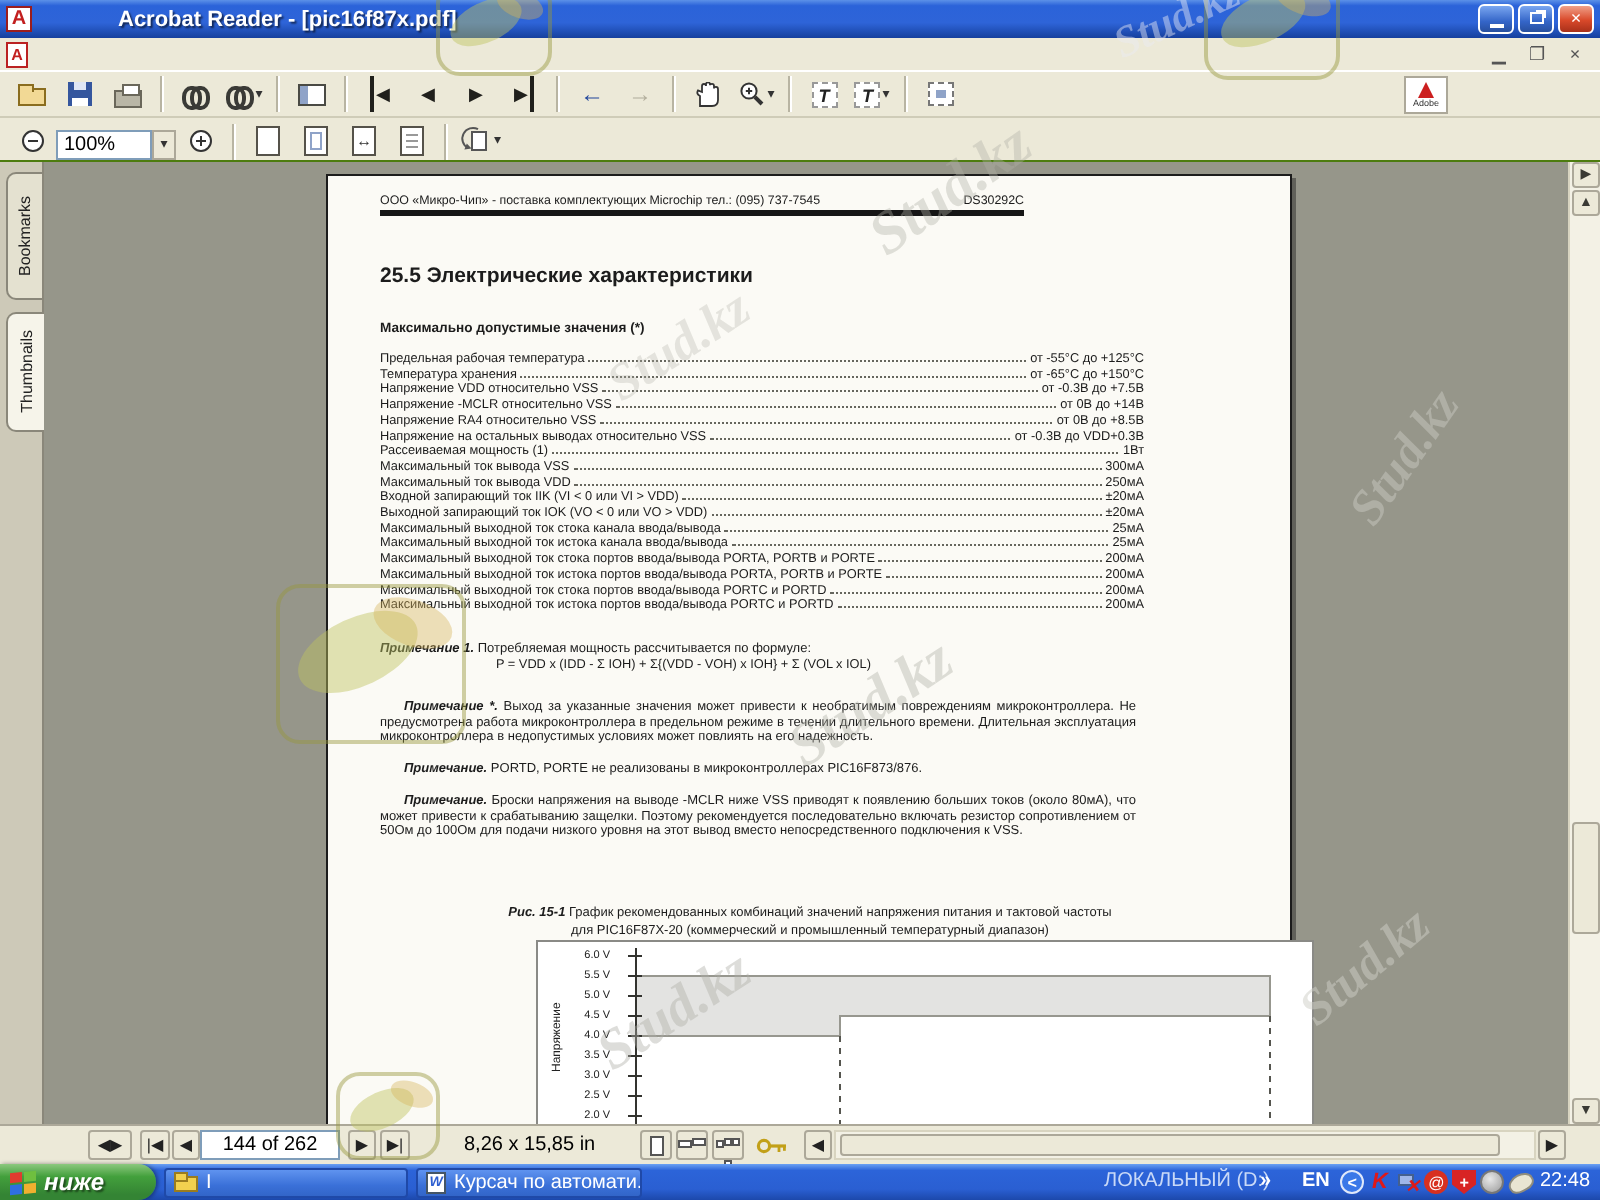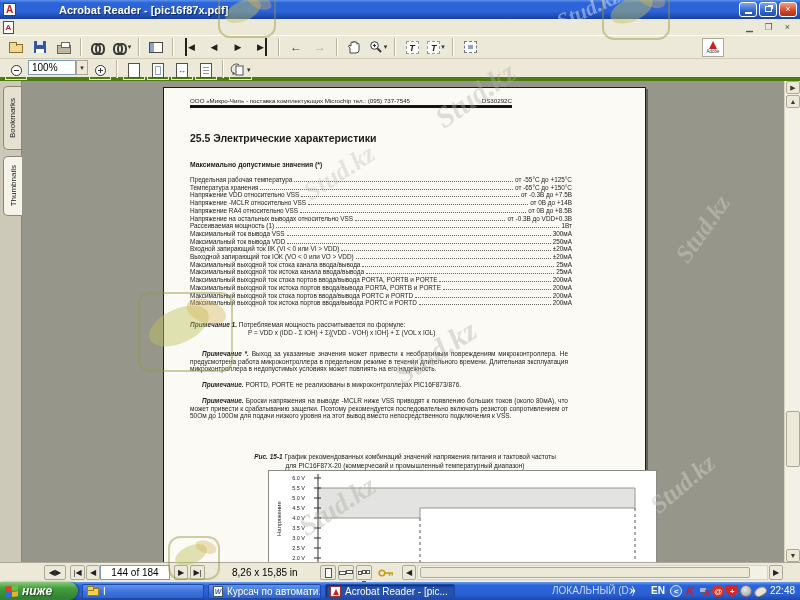--- a/index.html
+++ b/index.html
@@ -36,21 +36,21 @@
   .pdf-ico { width:11px; height:13px; background:#fff; border:1px solid #b22; margin:0 5px 0 3px;
       color:#c21f1f; font-size:8px; font-weight:bold; text-align:center; line-height:12px; }
   .mitem { padding:1px 8px; }
   .mdiwrap { margin-left:auto; display:flex; gap:6px; padding-right:6px; color:#555; font-size:9px; }
   .mdi { width:13px; text-align:center; }
 
   
   #toolbar1 { position:absolute; left:0; top:35px; width:800px; height:24px; background:#ece9d8;
       border-top:1px solid #fff; border-bottom:1px solid #cfccb8; display:flex; align-items:center; padding-left:4px; }
   #toolbar2 { position:absolute; left:0; top:60px; width:800px; height:21px; background:#ece9d8;
-      border-bottom:4px solid #4d7c0f; display:flex; align-items:flex-start; padding-left:4px; }
+      border-bottom:1px solid #4d7c0f; display:flex; align-items:flex-end; padding-left:4px; }
   .tbtn { min-width:22px; height:20px; display:flex; align-items:center; justify-content:center;
       border:1px solid #ece9d8; margin:0 1px; position:relative; }
   .sep { width:2px; height:18px; border-left:1px solid #b8b4a2; border-right:1px solid #fff; margin:0 4px; }
   .caret { font-size:7px; color:#333; margin-left:1px; }
 
   .i-folder { width:14px; height:9px; background:#f2d995; border:1px solid #8a6d1f; position:relative; margin-top:3px; }
   .i-folder::before { content:""; position:absolute; left:-1px; top:-3px; width:6px; height:3px;
       background:#f2d995; border:1px solid #8a6d1f; border-bottom:none; }
   .i-floppy { width:12px; height:12px; background:#35569e; position:relative; }
   .i-floppy::before { content:""; position:absolute; top:0; left:3px; width:6px; height:4px; background:#dfe6f5; }
@@ -521,21 +521,21 @@
     <span class="sbtn" style="top:14px;">▲</span>
     <span class="vthumb" style="top:330px;height:56px;"></span>
     <span class="sbtn" style="bottom:0;">▼</span>
   </div>
 </div>
 
 <div id="statusbar">
   <span class="s-btn s-glyph" style="left:44px;width:22px;">◀▶</span>
   <span class="s-btn s-glyph" style="left:70px;width:15px;">|◀</span>
   <span class="s-btn s-glyph" style="left:86px;width:14px;">◀</span>
-  <span class="s-pagebox">144 of 184</span>
+  <span class="s-pagebox">144 of 262</span>
   <span class="s-btn s-glyph" style="left:174px;width:14px;">▶</span>
   <span class="s-btn s-glyph" style="left:190px;width:15px;">▶|</span>
   <span class="s-size">8,26 x 15,85 in</span>
   <span class="s-btn lay" style="left:320px;"><i style="width:7px;height:10px;margin-top:2px;"></i></span>
   <span class="s-btn lay" style="left:338px;"><i style="width:7px;height:4px;margin-top:2px;"></i><i style="width:7px;height:4px;"></i></span>
   <span class="s-btn lay" style="left:356px;"><i style="width:4px;height:4px;margin-top:2px;"></i><i style="width:4px;height:4px;"></i><i style="width:4px;height:4px;"></i><i style="width:4px;height:4px;"></i></span>
   <span style="left:378px;top:5px;">
     <svg width="17" height="10" viewBox="0 0 17 10">
           <circle cx="4" cy="5" r="2.8" fill="none" stroke="#c2a018" stroke-width="1.6"></circle>
           <line x1="7" y1="5" x2="15" y2="5" stroke="#c2a018" stroke-width="1.6"></line>
@@ -561,24 +561,20 @@
     <span class="slabel">ниже</span>
   </div>
   <div class="task" style="left:82px;width:122px;">
     <i class="tico ti-folder"></i>
     <span>I</span>
   </div>
   <div class="task" style="left:208px;width:113px;">
     <i class="tico ti-doc">W</i>
     <span>Курсач по автомати...</span>
   </div>
-  <div class="task active" style="left:325px;width:130px;">
-    <i class="tico ti-acro"></i>
-    <span>Acrobat Reader - [pic...</span>
-  </div>
   <span class="band">ЛОКАЛЬНЫЙ (D:)</span>
   <span class="chev">»</span>
   <span class="lang">EN</span>
   <span class="tray">
     <i class="tico12 t-chev">&lt;</i>
     <i class="tico12 t-k">K</i>
     <i class="tico12 t-net">
           <i></i>
           <b>✕</b>
         </i>

